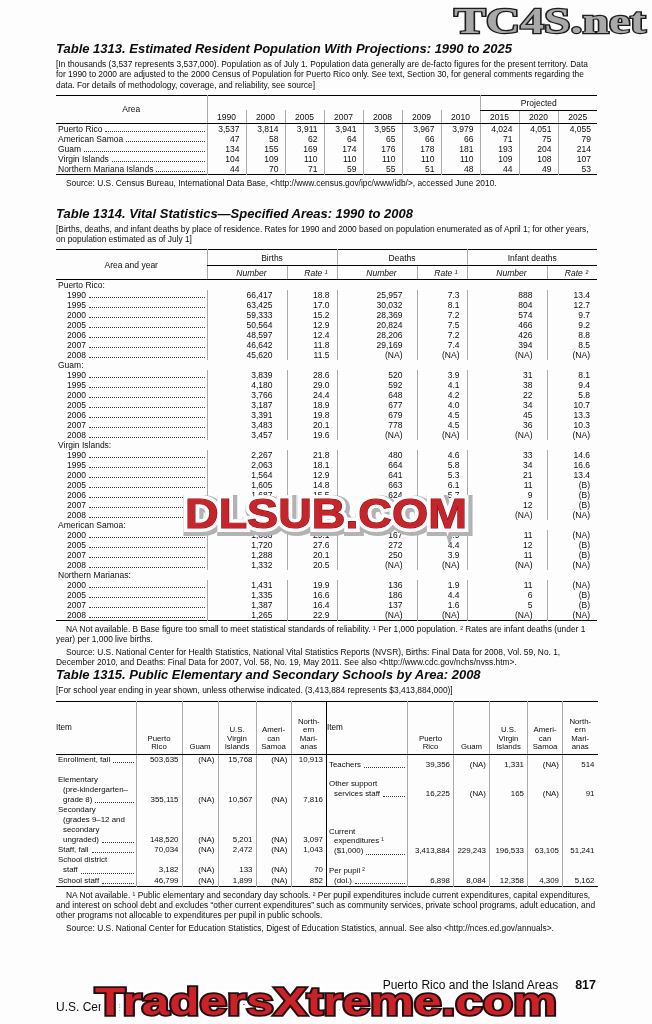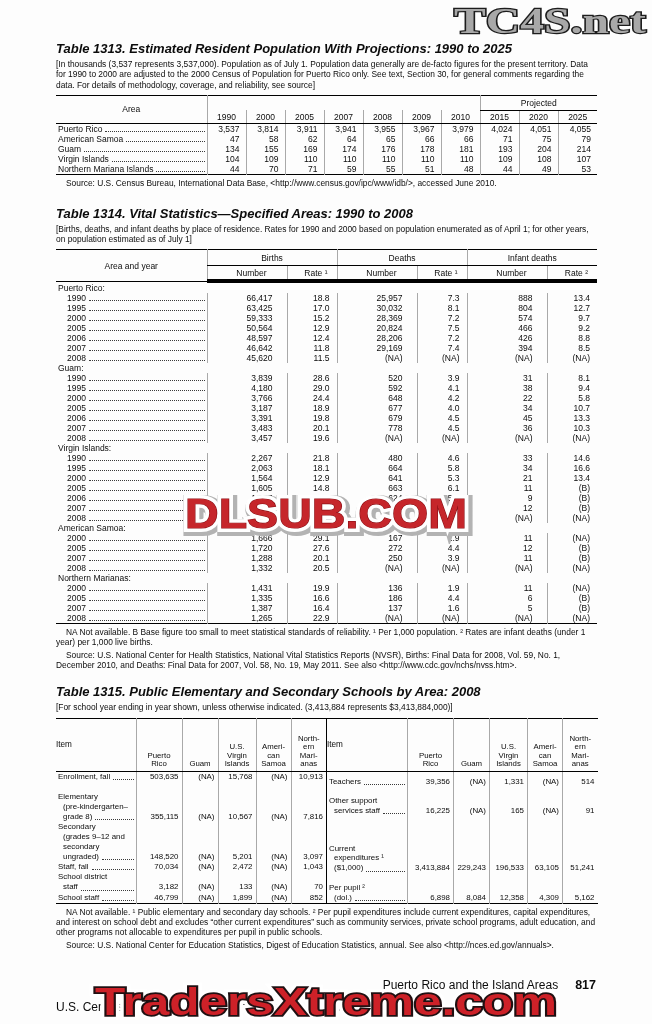--- a/index.html
+++ b/index.html
@@ -5,21 +5,21 @@
   html,body{margin:0;padding:0;}
   body{width:652px;height:1024px;position:relative;background:#fdfdfd;color:#0c0c0c;
        font-family:"Liberation Sans",sans-serif;overflow:hidden;}
   .content{position:absolute;left:56px;top:0;width:541px;}
   .sp1{height:41px;}
   .ttitle{font-size:13px;line-height:15px;font-weight:bold;margin:0 0 3px 0;font-style:italic;}
   .tnote{font-size:8.4px;line-height:10.3px;margin:0 0 5px 0;}
   .src{font-size:8.4px;line-height:10px;margin:3px 0 0 0;text-indent:10px;}
   .notes{font-size:8.4px;line-height:10px;margin:3px 0 0 0;text-indent:10px;}
   .tblock2{margin-top:18px;}
-  .tblock3{margin-top:14px;}
+  .tblock3{}
 
   table.tbl{border-collapse:collapse;width:100%;table-layout:fixed;
             border-top:1px solid #000;border-bottom:1px solid #000;}
   .tbl th{font-weight:normal;}
   .tbl th,.tbl td{font-size:8.5px;line-height:10px;padding:0;overflow:hidden;white-space:nowrap;}
   .tbl th+th,.tbl td+td{border-left:1px solid #a9a9a9;}
 
   
   .t1313 .area-h{vertical-align:middle;text-align:center;border-bottom:1px solid #000;}
   .t1313 .spacer-h{height:14px;}
@@ -31,21 +31,21 @@
   
   td.lbl{padding-left:2px;}
   .lblwrap{display:flex;align-items:flex-end;}
   .nm{white-space:nowrap;}
   .ldr{flex:1 1 auto;min-width:4px;border-bottom:1.2px dotted #3a3a3a;margin:0 2px 2px 3px;}
   td.lbl.ind .lblwrap{padding-left:9px;}
 
   
   .t1314 .area-h2{vertical-align:middle;text-align:center;border-bottom:1px solid #000;}
   .t1314 .grp-h{text-align:center;border-bottom:1px solid #000;height:15px;vertical-align:middle;}
-  .t1314 .sub-h{border-bottom:4px solid #000000;height:13px;text-align:right;vertical-align:middle;border-left:1px solid #a9a9a9;}
+  .t1314 .sub-h{border-bottom:1px solid #000000;height:13px;text-align:right;vertical-align:middle;border-left:1px solid #a9a9a9;font-style:italic;}
   .t1314 tr.srow th:nth-child(odd){padding-right:20px;}
   .t1314 tr.srow th:nth-child(even){padding-right:9px;}
   .t1314 td{height:10px;}
   .t1314 td.num{text-align:right;}
   .t1314 td.nN{padding-right:14px;}
   .t1314 td.nR{padding-right:7px;}
   .t1314 td.sec{padding-left:2px;}
 
   
   .panels{display:flex;margin-top:2px;}

